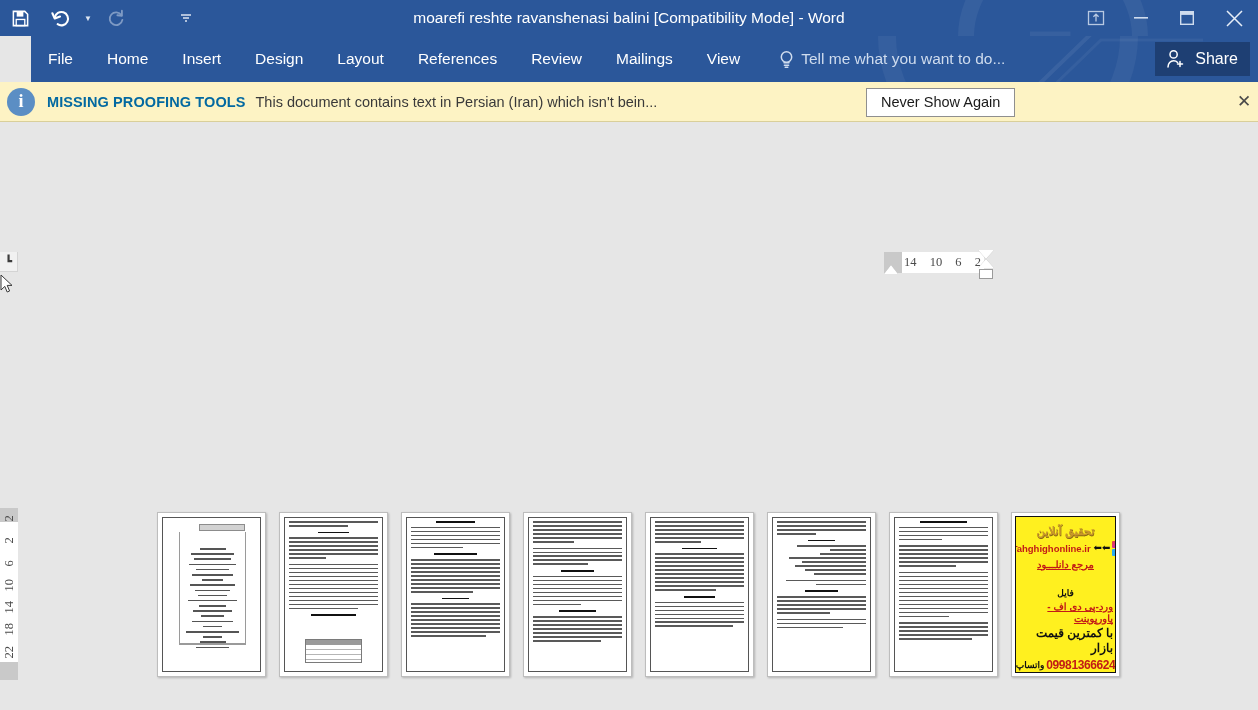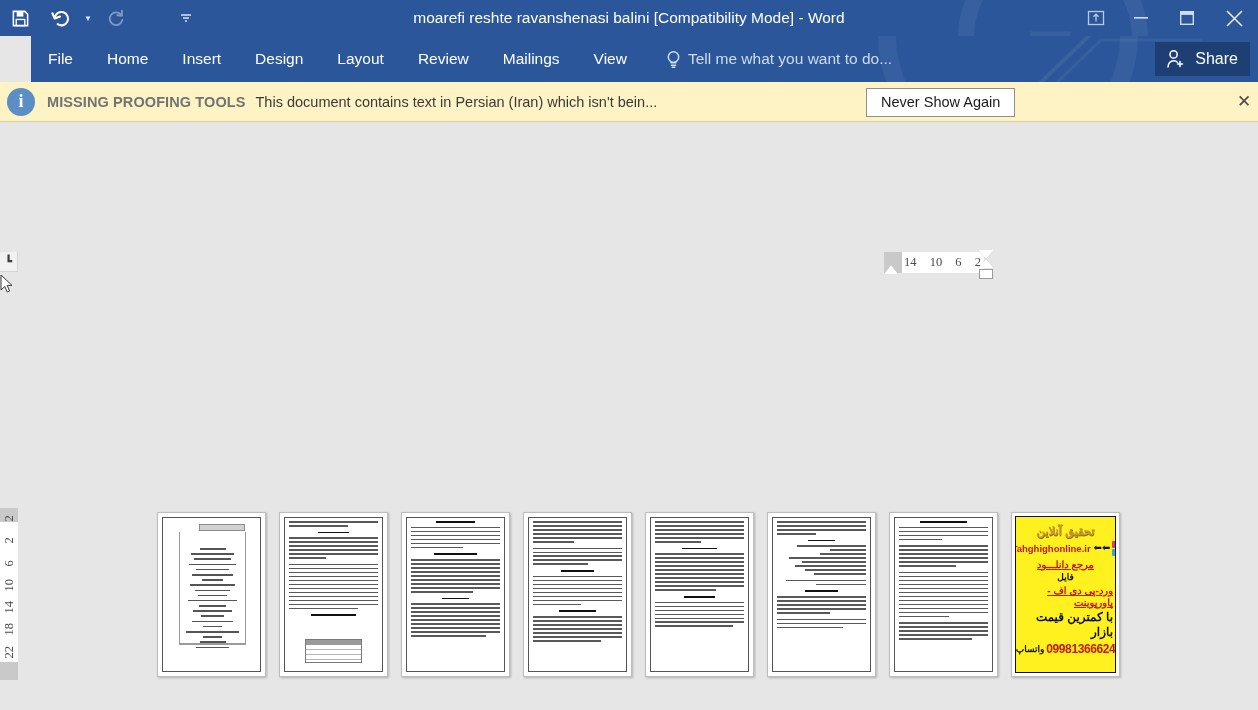--- a/index.html
+++ b/index.html
@@ -145,21 +145,21 @@
     display: flex; align-items: center; justify-content: center;
     font-size: 18px; font-weight: bold;
     font-family: "Liberation Serif", serif;
     margin-left: 3px;
     flex: 0 0 auto;
   }
   .notify-strong {
     margin-left: 12px;
     font-weight: bold;
     font-size: 14.5px;
-    color: #737373;
+    color: #0369a1;
     letter-spacing: 0.1px;
   }
   .notify-text {
     margin-left: 10px;
     font-size: 14.5px;
     color: #3a3a3a;
   }
   .notify-btn {
     position: absolute;
     left: 866px; top: 6px;
@@ -407,21 +407,21 @@
     color: #c21b17;
     font-family: "Liberation Sans", sans-serif;
   }
   .ad-arrows {
     color: #111; font-size: 10px; line-height: 1;
     margin-left: 1px;
   }
   .ad-icons { display: flex; flex-direction: column; gap: 1px; }
   .ad-ic { width: 7px; height: 7px; border-radius: 1px; }
   .ad-red { font-size: 10px; font-weight: bold; color: #c21b17; margin-top: 3px; line-height: 1.15; text-decoration: underline; }
-  .ad-black { font-size: 9px; font-weight: bold; color: #111; margin-top: 2px; line-height: 1.15; }
+  .ad-black { font-size: 9px; font-weight: bold; color: #111; margin-top: 18px; line-height: 1.15; }
   .ad-big { font-size: 12px; font-weight: bold; color: #111; margin-top: 2px; line-height: 1.2; }
   .ad-phone {
     display: flex; align-items: center; gap: 2px;
     margin-top: 3px;
   }
   .ad-num {
     font-size: 12px; font-weight: bold; color: #c21b17;
     font-family: "Liberation Sans", sans-serif;
     letter-spacing: -0.4px;
   }
@@ -497,20 +497,21 @@
   <svg class="rb-line" viewBox="0 0 230 70">
     <path d="M0 62 L62 62 L120 6 L230 6" stroke="rgba(255,255,255,0.07)" stroke-width="4" fill="none"></path>
     <path d="M8 70 L70 70 L128 14 L230 14" stroke="rgba(255,255,255,0.05)" stroke-width="3" fill="none"></path>
   </svg>
 
   <div class="tab">File</div>
   <div class="tab">Home</div>
   <div class="tab">Insert</div>
   <div class="tab">Design</div>
   <div class="tab">Layout</div>
+  <div class="tab">References</div>
   <div class="tab">Review</div>
   <div class="tab">Mailings</div>
   <div class="tab">View</div>
 
   <div class="tellme">
     <svg width="15" height="19" viewBox="0 0 15 19">
       <circle cx="7.5" cy="7" r="5.2" fill="none" stroke="#cfdcee" stroke-width="1.5"></circle>
       <path d="M5 12.8h5M5.4 15.2h4.2M6.2 17.3h2.6" stroke="#cfdcee" stroke-width="1.5" stroke-linecap="round"></path>
     </svg>
     <span>Tell me what you want to do...</span>

